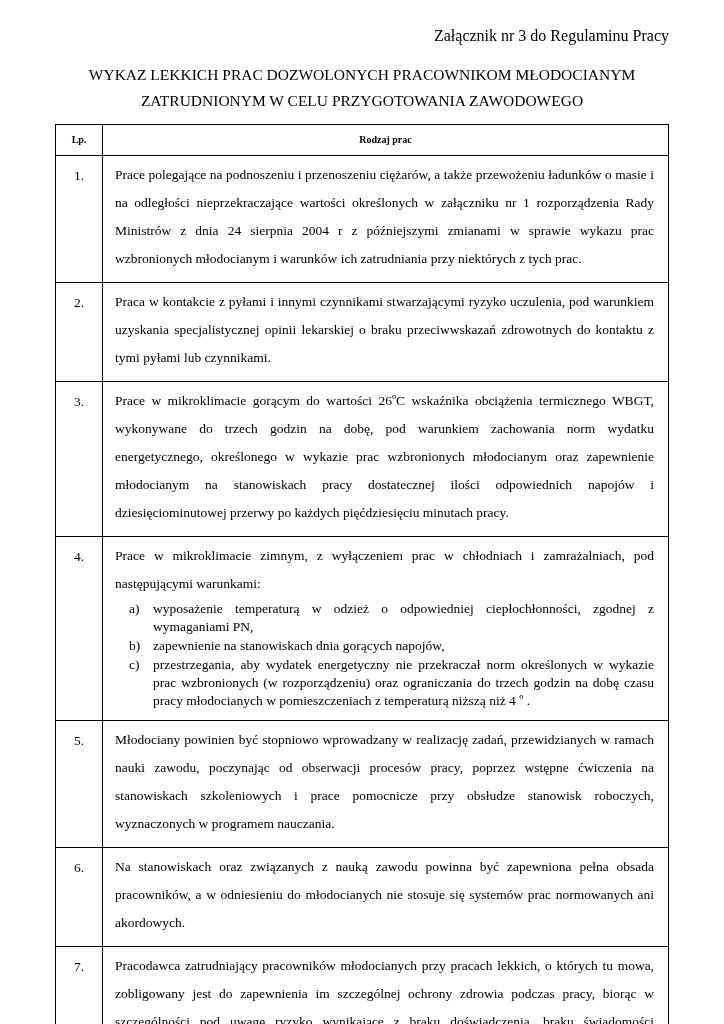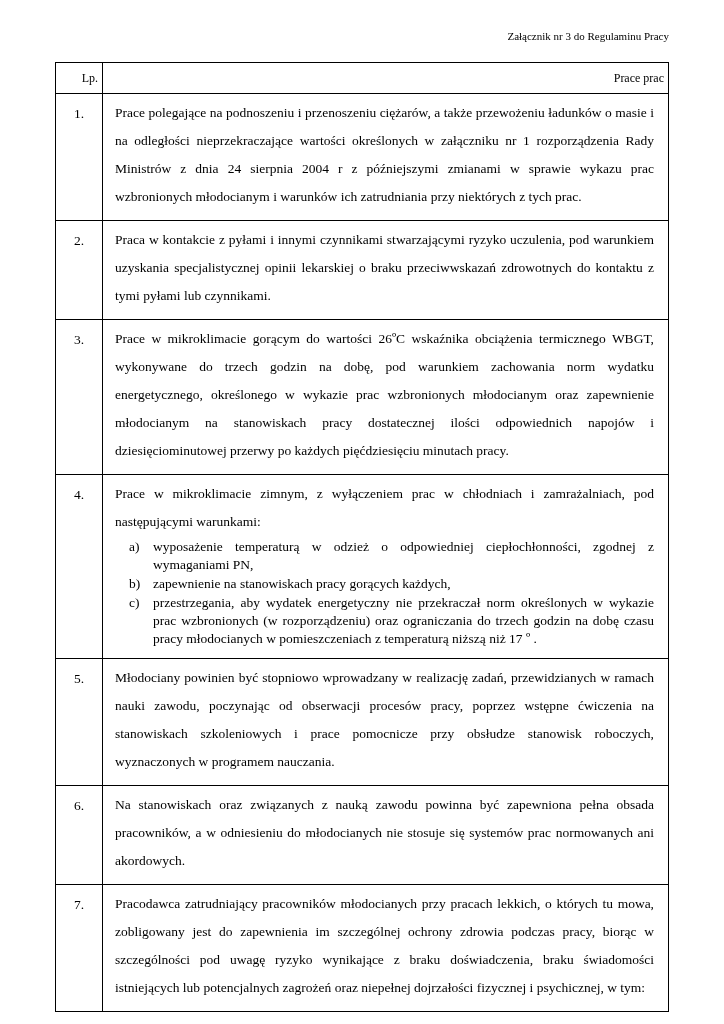--- a/index.html
+++ b/index.html
@@ -11,21 +11,21 @@
     width: 724px;
     min-height: 1024px;
     box-sizing: border-box;
     background: #ffffff;
     color: #000000;
     font-family: "Liberation Serif", "DejaVu Serif", serif;
     padding: 26px 55px 30px 55px;
   }
   .annex {
     text-align: right;
-    font-size: 11px;
+    font-size: 16px;
     line-height: 20px;
     margin-bottom: 16px;
   }
   .doc-title {
     text-align: center;
     font-size: 15.5px;
     line-height: 26px;
     margin-bottom: 10px;
   }
   table.works-table {
@@ -35,23 +35,23 @@
   }
   table.works-table th,
   table.works-table td {
     border: 1px solid #000000;
     vertical-align: top;
   }
   th.col-lp {
     width: 38px;
   }
   thead th {
-    font-weight: normal;
-    font-size: 12px;
-    text-align: right;
+    font-weight: bold;
+    font-size: 10px;
+    text-align: center;
     padding: 6px 4px;
     line-height: 18px;
   }
   td.lp-cell {
     text-align: center;
     font-size: 13.5px;
     padding-top: 10px;
     line-height: 20px;
   }
   td.text-cell {
@@ -82,26 +82,30 @@
     text-align-last: left;
   }
 </style>
 </head>
 <body>
 
 <div class="page">
 
   <div class="annex">Załącznik nr 3 do Regulaminu Pracy</div>
 
+  <div class="doc-title">
+    <div>WYKAZ LEKKICH PRAC DOZWOLONYCH PRACOWNIKOM MŁODOCIANYM</div>
+    <div>ZATRUDNIONYM W CELU PRZYGOTOWANIA ZAWODOWEGO</div>
+  </div>
 
   <table class="works-table">
     <thead>
       <tr>
         <th class="col-lp">Lp.</th>
-        <th class="col-rodzaj">Prace prac</th>
+        <th class="col-rodzaj">Rodzaj prac</th>
       </tr>
     </thead>
     <tbody id="rows-body">
         <tr>
           <td class="lp-cell">1.</td>
           <td class="text-cell">
             <div class="row-text">Prace polegające na podnoszeniu i przenoszeniu ciężarów, a także przewożeniu ładunków o masie i na odległości nieprzekraczające wartości określonych w załączniku nr 1 rozporządzenia Rady Ministrów z dnia 24 sierpnia 2004 r z późniejszymi zmianami w sprawie wykazu prac wzbronionych młodocianym i warunków ich zatrudniania przy niektórych z tych prac.</div>
           </td>
         </tr>
         <tr>
@@ -120,25 +124,25 @@
           <td class="lp-cell">4.</td>
           <td class="text-cell">
             <div class="row-text">Prace w mikroklimacie zimnym, z wyłączeniem prac w chłodniach i zamrażalniach, pod następującymi warunkami:</div>
             <div class="sub-list">
               <div class="sub-item">
                 <span class="marker">a)</span>
                 <span class="sub-text">wyposażenie temperaturą w odzież o odpowiedniej ciepłochłonności, zgodnej z wymaganiami PN,</span>
               </div>
               <div class="sub-item">
                 <span class="marker">b)</span>
-                <span class="sub-text">zapewnienie na stanowiskach pracy gorących każdych,</span>
+                <span class="sub-text">zapewnienie na stanowiskach dnia gorących napojów,</span>
               </div>
               <div class="sub-item">
                 <span class="marker">c)</span>
-                <span class="sub-text">przestrzegania, aby wydatek energetyczny nie przekraczał norm określonych w wykazie prac wzbronionych (w rozporządzeniu) oraz ograniczania do trzech godzin na dobę czasu pracy młodocianych w pomieszczeniach z temperaturą niższą niż 17 º .</span>
+                <span class="sub-text">przestrzegania, aby wydatek energetyczny nie przekraczał norm określonych w wykazie prac wzbronionych (w rozporządzeniu) oraz ograniczania do trzech godzin na dobę czasu pracy młodocianych w pomieszczeniach z temperaturą niższą niż 4 º .</span>
               </div>
             </div>
           </td>
         </tr>
         <tr>
           <td class="lp-cell">5.</td>
           <td class="text-cell">
             <div class="row-text">Młodociany powinien być stopniowo wprowadzany w  realizację zadań, przewidzianych w ramach nauki zawodu, poczynając od obserwacji procesów pracy, poprzez wstępne ćwiczenia na stanowiskach szkoleniowych i prace pomocnicze przy obsłudze stanowisk roboczych, wyznaczonych w programem nauczania.</div>
           </td>
         </tr>

